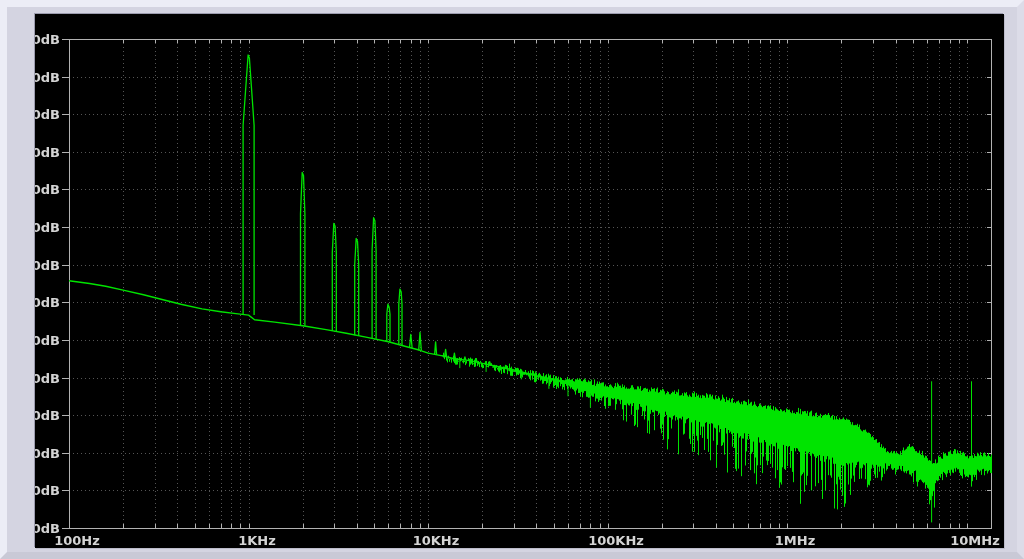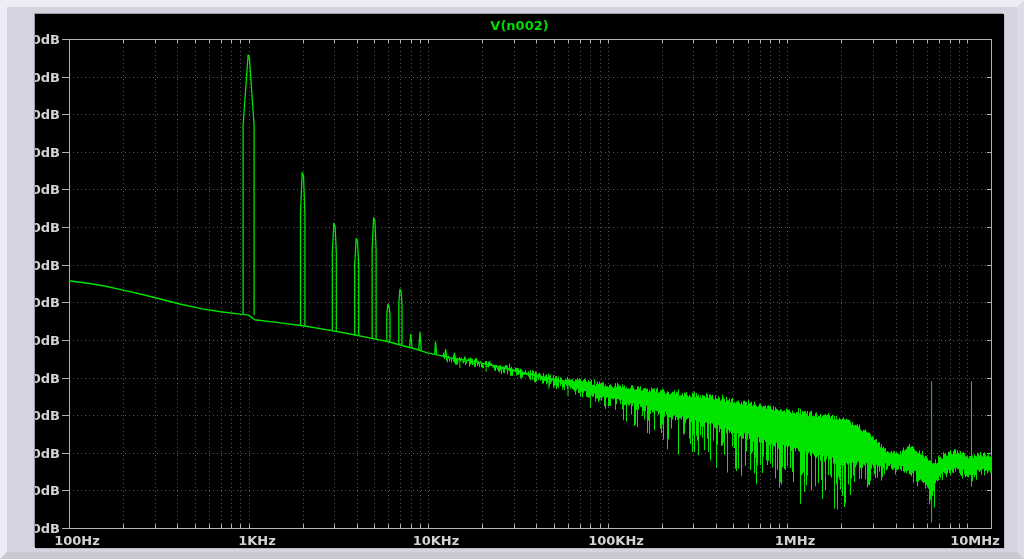--- a/index.html
+++ b/index.html
@@ -13,21 +13,20 @@
   .trace-title{position:absolute;left:0;top:4px;width:969px;text-align:center;
     color:#00dc00;font-weight:bold;font-size:13px;letter-spacing:0px;cursor:default;}
   svg{position:absolute;left:0;top:0;}
   text{font-family:"DejaVu Sans","Liberation Sans",sans-serif;font-weight:bold;font-size:13px;fill:#d4d4d4;}
 </style>
 </head>
 <body>
 
 <div class="frame">
   <div class="panel">
-    <div class="trace-title">V(n002)</div>
     <svg id="plotsvg" width="969" height="534" viewBox="0 0 969 534">
         <path d="M34,63.5L956,63.5M34,100.5L956,100.5M34,138.5L956,138.5M34,175.5L956,175.5M34,213.5L956,213.5M34,251.5L956,251.5M34,288.5L956,288.5M34,326.5L956,326.5M34,364.5L956,364.5M34,401.5L956,401.5M34,439.5L956,439.5M34,476.5L956,476.5M88.5,25L88.5,514M120.5,25L120.5,514M142.5,25L142.5,514M160.5,25L160.5,514M174.5,25L174.5,514M186.5,25L186.5,514M196.5,25L196.5,514M205.5,25L205.5,514M214.5,25L214.5,514M268.5,25L268.5,514M299.5,25L299.5,514M322.5,25L322.5,514M339.5,25L339.5,514M353.5,25L353.5,514M365.5,25L365.5,514M376.5,25L376.5,514M385.5,25L385.5,514M393.5,25L393.5,514M447.5,25L447.5,514M479.5,25L479.5,514M501.5,25L501.5,514M519.5,25L519.5,514M533.5,25L533.5,514M545.5,25L545.5,514M555.5,25L555.5,514M565.5,25L565.5,514M573.5,25L573.5,514M627.5,25L627.5,514M658.5,25L658.5,514M681.5,25L681.5,514M698.5,25L698.5,514M713.5,25L713.5,514M725.5,25L725.5,514M735.5,25L735.5,514M744.5,25L744.5,514M752.5,25L752.5,514M806.5,25L806.5,514M838.5,25L838.5,514M861.5,25L861.5,514M878.5,25L878.5,514M892.5,25L892.5,514M904.5,25L904.5,514M915.5,25L915.5,514M924.5,25L924.5,514M932.5,25L932.5,514" stroke="#555555" stroke-width="1" stroke-dasharray="1 3" fill="none"></path>
         <rect x="34.5" y="25.5" width="922" height="489" stroke="#b2b2b2" fill="none" stroke-width="1"></rect>
         <path d="M34.5,25L34.5,29M34.5,514L34.5,510M88.5,25L88.5,29M88.5,514L88.5,510M120.5,25L120.5,29M120.5,514L120.5,510M142.5,25L142.5,29M142.5,514L142.5,510M160.5,25L160.5,29M160.5,514L160.5,510M174.5,25L174.5,29M174.5,514L174.5,510M186.5,25L186.5,29M186.5,514L186.5,510M196.5,25L196.5,29M196.5,514L196.5,510M205.5,25L205.5,29M205.5,514L205.5,510M214.5,25L214.5,29M214.5,514L214.5,510M268.5,25L268.5,29M268.5,514L268.5,510M299.5,25L299.5,29M299.5,514L299.5,510M322.5,25L322.5,29M322.5,514L322.5,510M339.5,25L339.5,29M339.5,514L339.5,510M353.5,25L353.5,29M353.5,514L353.5,510M365.5,25L365.5,29M365.5,514L365.5,510M376.5,25L376.5,29M376.5,514L376.5,510M385.5,25L385.5,29M385.5,514L385.5,510M393.5,25L393.5,29M393.5,514L393.5,510M447.5,25L447.5,29M447.5,514L447.5,510M479.5,25L479.5,29M479.5,514L479.5,510M501.5,25L501.5,29M501.5,514L501.5,510M519.5,25L519.5,29M519.5,514L519.5,510M533.5,25L533.5,29M533.5,514L533.5,510M545.5,25L545.5,29M545.5,514L545.5,510M555.5,25L555.5,29M555.5,514L555.5,510M565.5,25L565.5,29M565.5,514L565.5,510M573.5,25L573.5,29M573.5,514L573.5,510M627.5,25L627.5,29M627.5,514L627.5,510M658.5,25L658.5,29M658.5,514L658.5,510M681.5,25L681.5,29M681.5,514L681.5,510M698.5,25L698.5,29M698.5,514L698.5,510M713.5,25L713.5,29M713.5,514L713.5,510M725.5,25L725.5,29M725.5,514L725.5,510M735.5,25L735.5,29M735.5,514L735.5,510M744.5,25L744.5,29M744.5,514L744.5,510M752.5,25L752.5,29M752.5,514L752.5,510M806.5,25L806.5,29M806.5,514L806.5,510M838.5,25L838.5,29M838.5,514L838.5,510M861.5,25L861.5,29M861.5,514L861.5,510M878.5,25L878.5,29M878.5,514L878.5,510M892.5,25L892.5,29M892.5,514L892.5,510M904.5,25L904.5,29M904.5,514L904.5,510M915.5,25L915.5,29M915.5,514L915.5,510M924.5,25L924.5,29M924.5,514L924.5,510M932.5,25L932.5,29M932.5,514L932.5,510M34.5,25L34.5,29M34.5,514L34.5,510M956.5,25L956.5,29M956.5,514L956.5,510M27,25.5L34,25.5M956,25.5L952,25.5M27,63.5L34,63.5M956,63.5L952,63.5M27,100.5L34,100.5M956,100.5L952,100.5M27,138.5L34,138.5M956,138.5L952,138.5M27,175.5L34,175.5M956,175.5L952,175.5M27,213.5L34,213.5M956,213.5L952,213.5M27,251.5L34,251.5M956,251.5L952,251.5M27,288.5L34,288.5M956,288.5L952,288.5M27,326.5L34,326.5M956,326.5L952,326.5M27,364.5L34,364.5M956,364.5L952,364.5M27,401.5L34,401.5M956,401.5L952,401.5M27,439.5L34,439.5M956,439.5L952,439.5M27,476.5L34,476.5M956,476.5L952,476.5M27,514.5L34,514.5M956,514.5L952,514.5" stroke="#b2b2b2" stroke-width="1" fill="none"></path>
         <g>
           <text x="25" y="30" text-anchor="end">20dB</text>
           <text x="25" y="68" text-anchor="end">0dB</text>
           <text x="25" y="105" text-anchor="end">-20dB</text>
           <text x="25" y="143" text-anchor="end">-40dB</text>
           <text x="25" y="180" text-anchor="end">-60dB</text>

